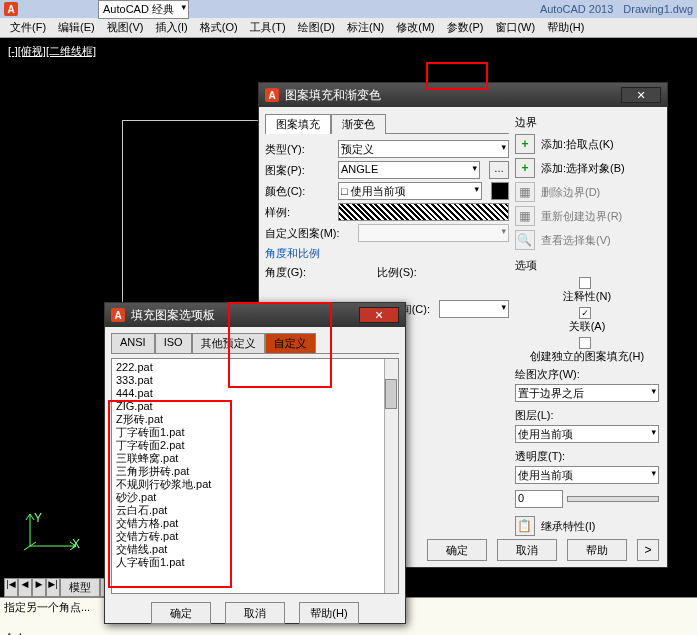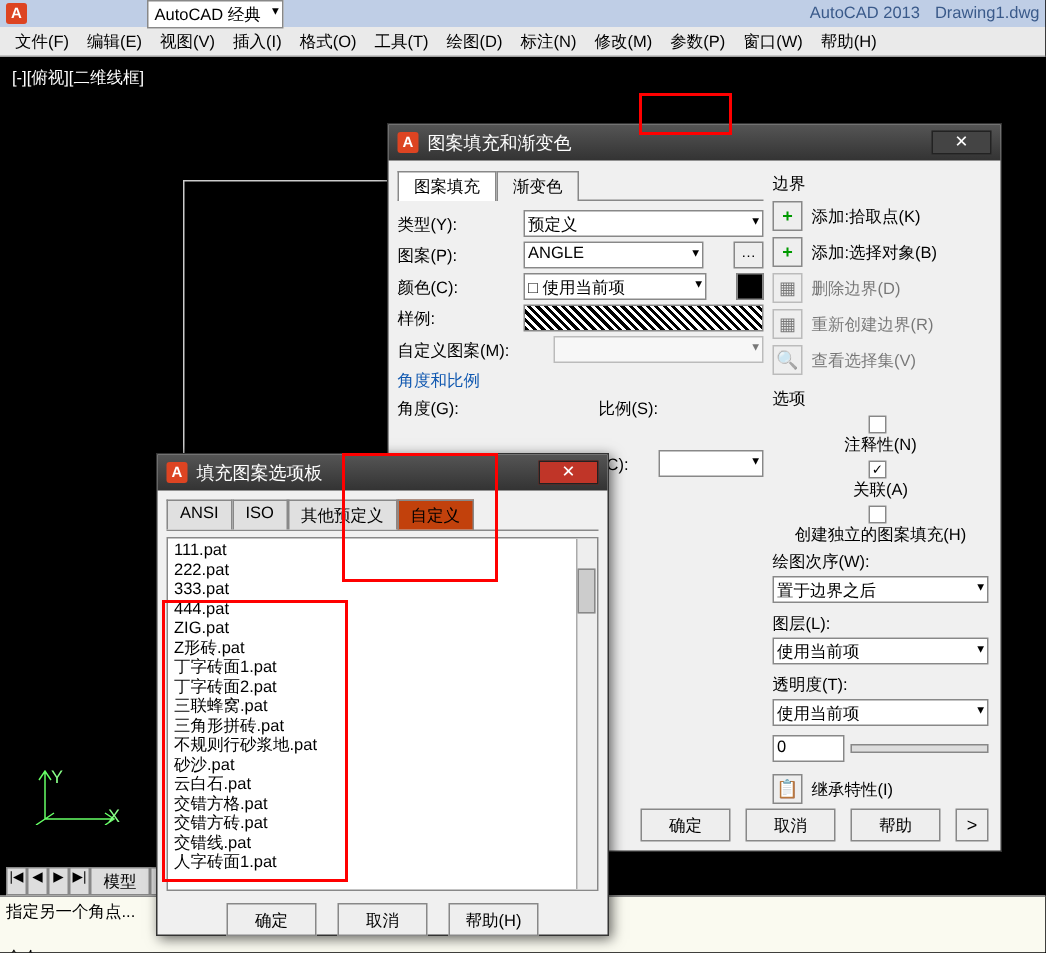--- a/index.html
+++ b/index.html
@@ -13,21 +13,21 @@
     .title-spacer { flex: 1; }
     .title-app { color: #3a5a8a; font-size: 11px; margin: 0 10px; }
     .title-file { color: #3a5a8a; font-size: 11px; }
     
     
     .menubar { height: 20px; background: #eaeaea; display: flex; align-items: center; padding: 0 4px; border-bottom: 1px solid #a0a0a0; }
     .menu-item { padding: 2px 6px; font-size: 11px; color: #000; cursor: default; }
     
     
     .canvas { position: absolute; top: 38px; left: 0; right: 0; bottom: 22px; background: #000; }
-    .view-label { position: absolute; top: 6px; left: 8px; color: #fff; font-size: 11px; }
+    .view-label { position: absolute; top: 6px; left: 8px; color: #fff; font-size: 11px; text-decoration: underline; }
     .crop-frame { position: absolute; top: 82px; left: 122px; width: 240px; height: 250px; border-top: 1px solid #ccc; border-left: 1px solid #ccc; }
     
     .ucs { position: absolute; bottom: 60px; left: 20px; color: #8f8; font-size: 12px; }
     .ucs-y { position:absolute; bottom:28px; left:14px; }
     .ucs-x { position:absolute; bottom:2px; left:52px; }
     .ucs svg { stroke: #6f6; stroke-width: 1; fill: none; }
     
     
     .tabs-bottom { position: absolute; bottom: 38px; left: 4px; display: flex; background: #eee; }
     .tab-b { border: 1px solid #888; padding: 1px 8px; font-size: 11px; background: #ddd; }
@@ -44,21 +44,21 @@
     .dlg-close { margin-left: auto; width: 40px; height: 16px; background: #444; border: 1px solid #222; color: #fff; text-align: center; font-size: 11px; line-height: 14px; }
     .dlg-body { padding: 6px; display: flex; gap: 6px; height: 432px; }
     .dlg-left { width: 244px; }
     .dlg-right { width: 144px; }
     
     .tabstrip { display: flex; border-bottom: 1px solid #888; margin-bottom: 6px; }
     .tab { border: 1px solid #888; border-bottom: none; padding: 2px 10px; font-size: 11px; background: #f0f0f0; position: relative; top: 1px; }
     .tab.active { background: #fff; }
     
     .group-title { font-size: 11px; margin: 4px 0 4px 0; color: #1058b0; }
-    .field-row { display: flex; align-items: center; margin: 3px 0; gap: 20px; }
+    .field-row { display: flex; align-items: center; margin: 3px 0; gap: 9px; }
     .field-label { width: 64px; font-size: 11px; }
     .dropdown { flex: 1; height: 18px; border: 1px solid #888; background: #fff; font-size: 11px; padding: 1px 2px; position: relative; }
     .dropdown::after { content: "▾"; position: absolute; right: 2px; top: 1px; font-size: 9px; }
     .browse-btn { width: 20px; height: 18px; border: 1px solid #888; background: #eee; font-size: 10px; text-align: center; line-height: 14px; }
     .swatch-bar { flex: 1; height: 18px; border: 1px solid #888; background: repeating-linear-gradient(45deg,#000 0,#000 2px,#fff 2px,#fff 4px); }
     .color-swatch { width: 18px; height: 18px; border: 1px solid #888; background: #000; }
     
     .red-box { position: absolute; border: 2px solid #f00; pointer-events: none; }
     .red-1 { top: 62px; left: 426px; width: 62px; height: 28px; }
     
@@ -289,21 +289,20 @@
   </div>
 
   <div class="pal-tabstrip">
     <div class="pal-tab">ANSI</div>
     <div class="pal-tab">ISO</div>
     <div class="pal-tab">其他预定义</div>
     <div class="pal-tab active">自定义</div>
   </div>
 
   <div class="pal-list">
-    <div>111.pat</div>
     <div>222.pat</div>
     <div>333.pat</div>
     <div>444.pat</div>
     <div>ZIG.pat</div>
     <div>Z形砖.pat</div>
     <div>丁字砖面1.pat</div>
     <div>丁字砖面2.pat</div>
     <div>三联蜂窝.pat</div>
     <div>三角形拼砖.pat</div>
     <div>不规则行砂浆地.pat</div>

